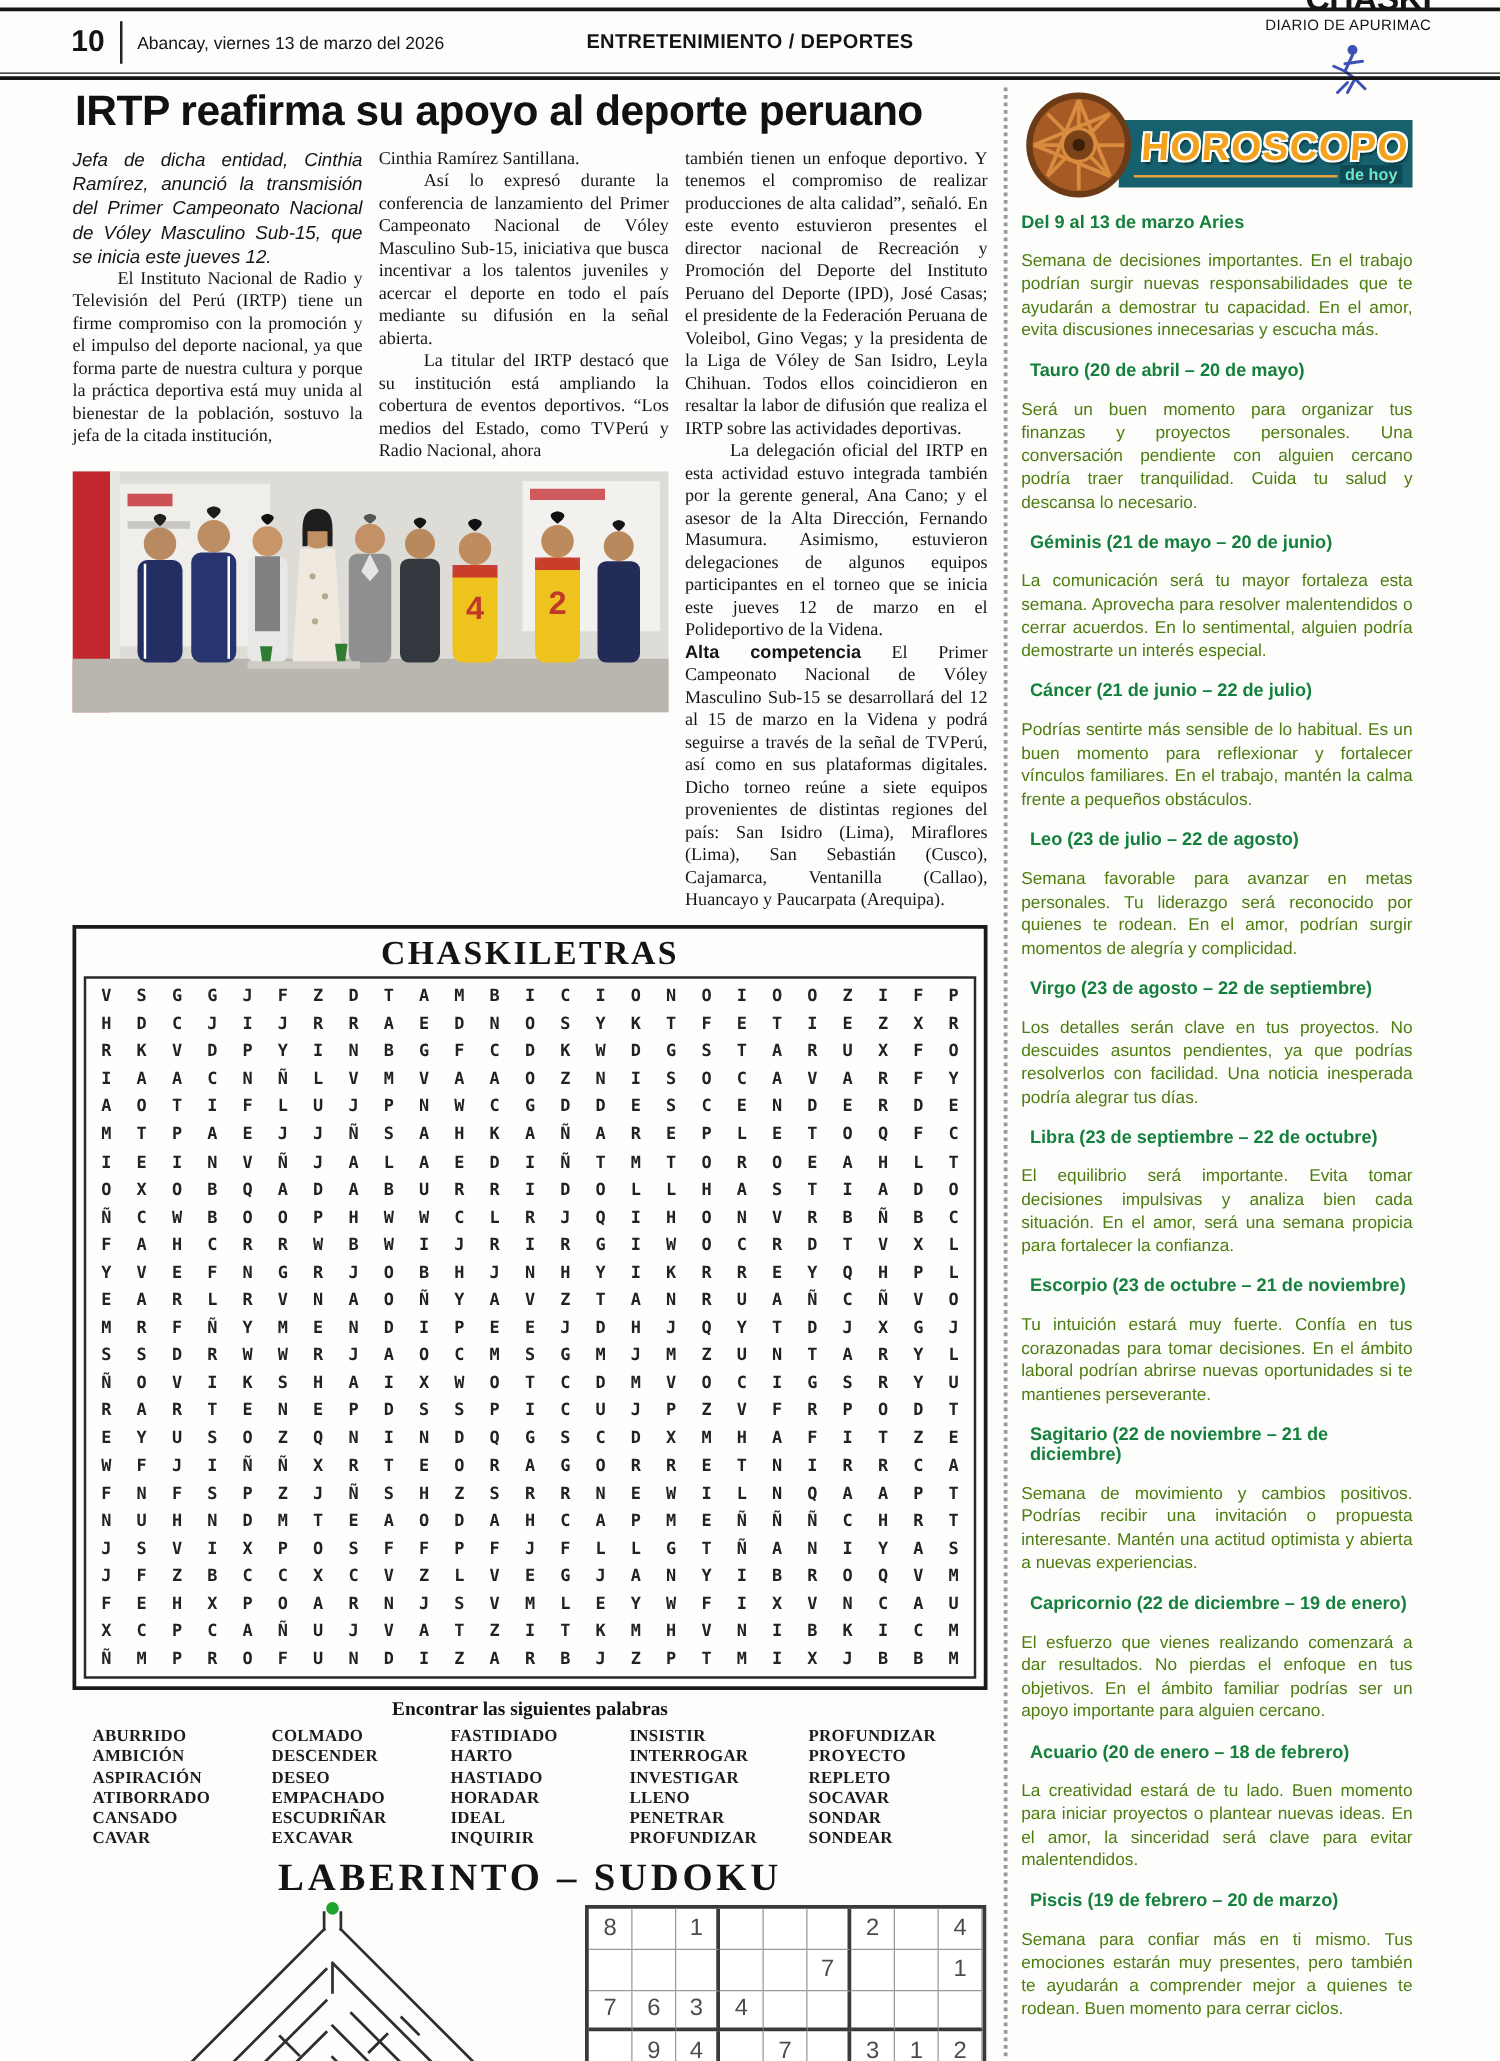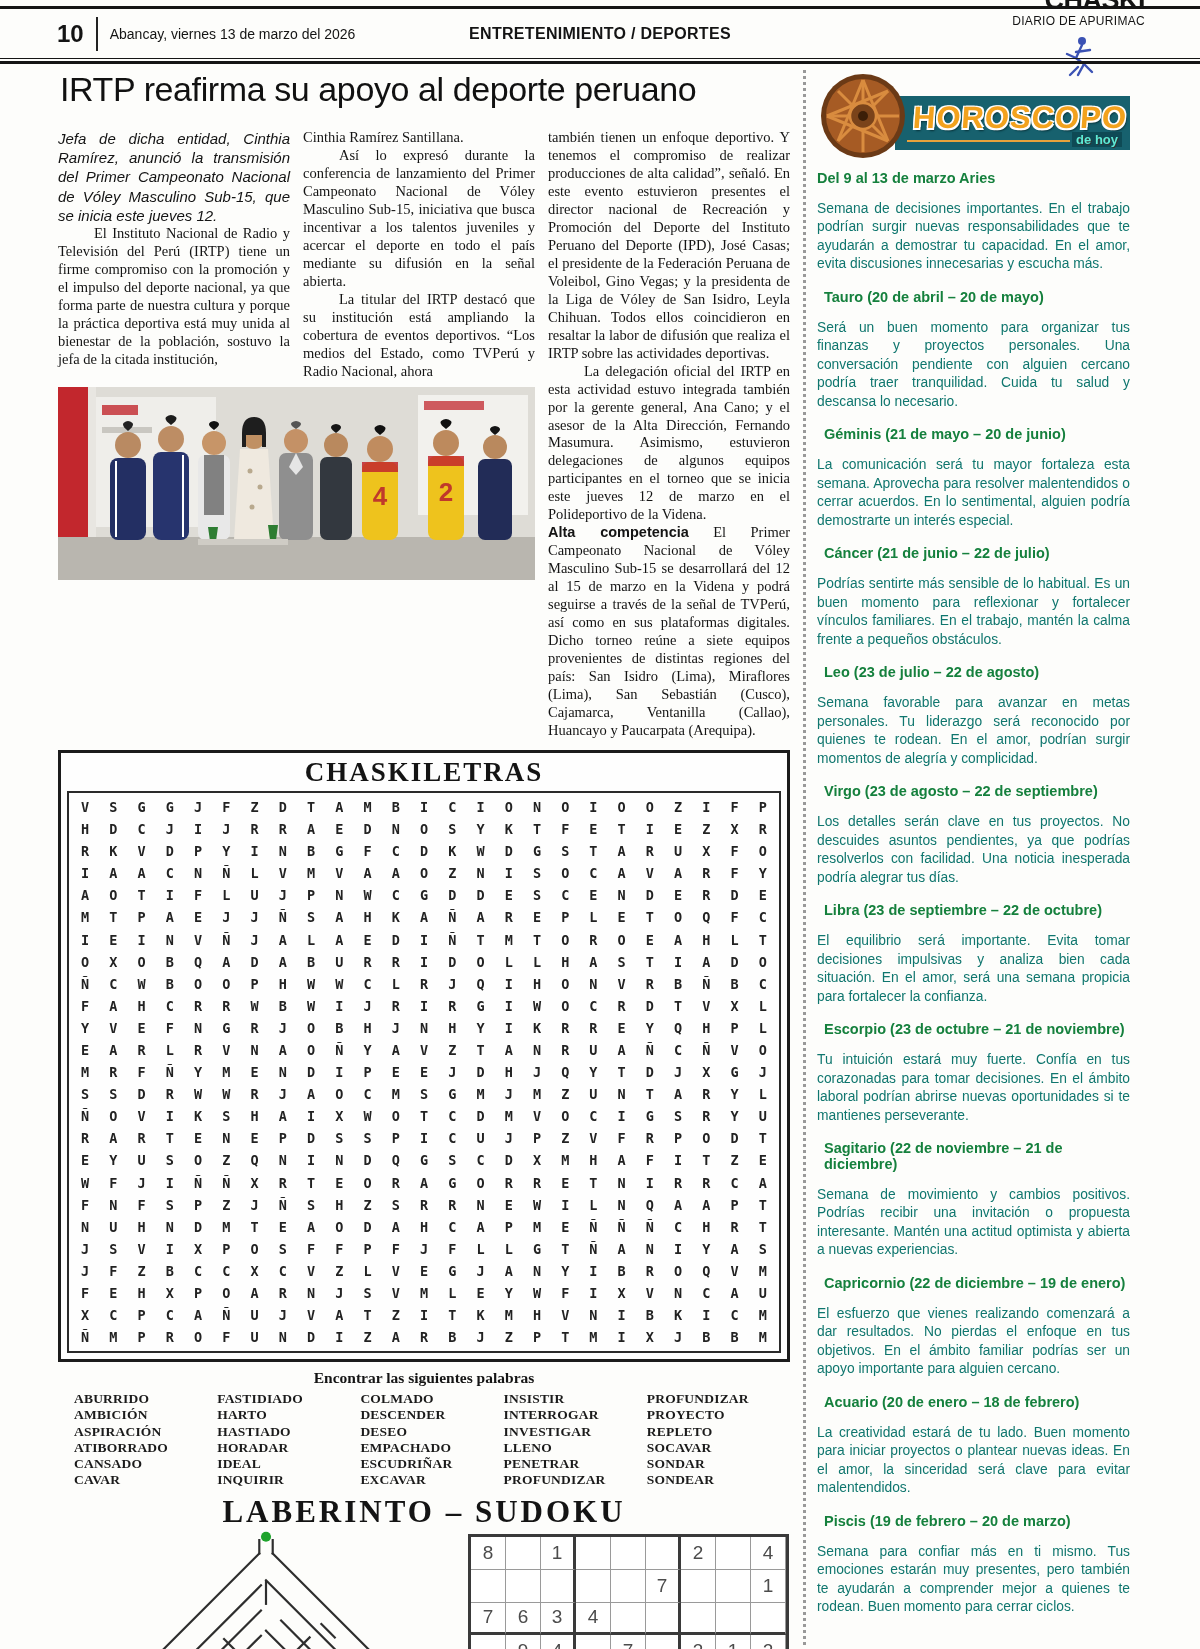--- a/index.html
+++ b/index.html
@@ -20,21 +20,21 @@
   .brand-text{text-align:right;}
   .brand-name{font-family:"Liberation Sans",sans-serif;font-weight:bold;font-size:27px;line-height:1;letter-spacing:-.5px;}
   .brand-sub{font-family:"Liberation Sans",sans-serif;font-size:12px;letter-spacing:.3px;}
   .header-rule1{position:absolute;left:0;right:0;top:58px;height:1px;background:#151515;}
   .header-rule2{position:absolute;left:0;right:0;top:61px;height:3px;background:#151515;}
   
   .main{position:absolute;left:58px;top:68px;width:732px;}
   .divider{position:absolute;left:803px;top:70px;bottom:4px;border-left:3px dotted #999;}
   .sidebar{position:absolute;left:817px;top:70px;width:313px;}
   
-  .headline{font-family:"Liberation Sans",sans-serif;font-weight:normal;font-size:34px;letter-spacing:-.4px;color:#111;margin:2px 0 20px 2px;}
+  .headline{font-family:"Liberation Sans",sans-serif;font-weight:bold;font-size:34px;letter-spacing:-.4px;color:#111;margin:2px 0 10px 2px;}
   .art-row{display:flex;gap:13px;}
   .art-left{width:477px;}
   .art-cols{display:flex;gap:13px;}
   .art-col{width:232px;font-size:14.5px;line-height:1.24;text-align:justify;}
   .art-col3{flex:1;font-size:14.5px;line-height:1.24;text-align:justify;}
   .lead{font-family:"Liberation Sans",sans-serif;font-style:italic;font-size:15px;line-height:1.28;margin:0 0 2px 0;}
   .art-col p, .art-col3 p{margin:0;}
   .indent{text-indent:36px;}
   .subhead-inline{font-family:"Liberation Sans",sans-serif;font-weight:bold;}
   .photo{margin-top:6px;width:477px;height:193px;display:block;}
@@ -81,21 +81,21 @@
   }
   .h-underline{position:absolute;left:90px;right:60px;top:70px;height:2px;background:#e8a23c;}
   .h-dehoy{
     position:absolute;right:8px;top:62px;background:#0e4a55;color:#5eead4;
     font-family:"Liberation Sans",sans-serif;font-weight:bold;font-size:13px;padding:0 4px;
     text-shadow:1px 1px 0 #333;
   }
   .h-sections{font-family:"Liberation Sans",sans-serif;}
   .h-head{font-weight:bold;font-size:14.5px;margin:15px 0 14px 0;padding-left:7px;color:#15803d;}
   .h-head:first-child{padding-left:0;margin-top:8px;}
-  .h-body{font-size:13.8px;line-height:1.34;text-align:justify;color:#0f766e;}
+  .h-body{font-size:13.8px;line-height:1.34;text-align:justify;color:#4d7c0f;}
 </style>
 </head>
 <body>
 
 <div class="top-rule"></div>
 
 <div class="header">
   <div class="pageno">10</div>
   <div class="hsep"></div>
   <div class="dateline">Abancay, viernes 13 de marzo del 2026</div>
@@ -849,34 +849,34 @@
   <div class="word-list">
       <div class="word-col">
         <div class="word">ABURRIDO</div>
         <div class="word">AMBICIÓN</div>
         <div class="word">ASPIRACIÓN</div>
         <div class="word">ATIBORRADO</div>
         <div class="word">CANSADO</div>
         <div class="word">CAVAR</div>
       </div>
       <div class="word-col">
+        <div class="word">COLMADO</div>
+        <div class="word">DESCENDER</div>
+        <div class="word">DESEO</div>
+        <div class="word">EMPACHADO</div>
+        <div class="word">ESCUDRIÑAR</div>
+        <div class="word">EXCAVAR</div>
+      </div>
+      <div class="word-col">
         <div class="word">FASTIDIADO</div>
         <div class="word">HARTO</div>
         <div class="word">HASTIADO</div>
         <div class="word">HORADAR</div>
         <div class="word">IDEAL</div>
         <div class="word">INQUIRIR</div>
-      </div>
-      <div class="word-col">
-        <div class="word">COLMADO</div>
-        <div class="word">DESCENDER</div>
-        <div class="word">DESEO</div>
-        <div class="word">EMPACHADO</div>
-        <div class="word">ESCUDRIÑAR</div>
-        <div class="word">EXCAVAR</div>
       </div>
       <div class="word-col">
         <div class="word">INSISTIR</div>
         <div class="word">INTERROGAR</div>
         <div class="word">INVESTIGAR</div>
         <div class="word">LLENO</div>
         <div class="word">PENETRAR</div>
         <div class="word">PROFUNDIZAR</div>
       </div>
       <div class="word-col">

